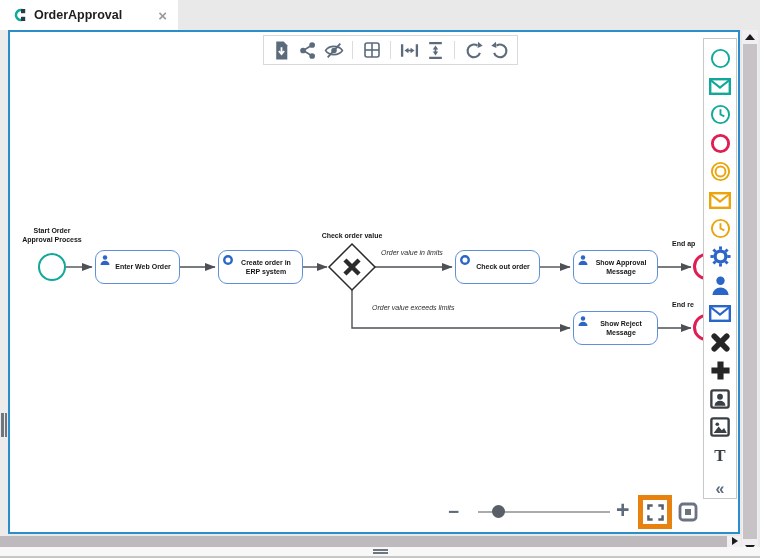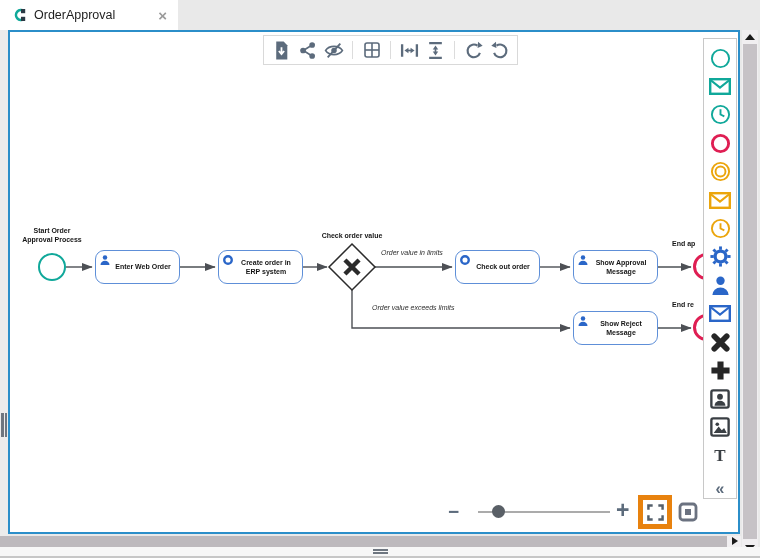--- a/index.html
+++ b/index.html
@@ -2,21 +2,21 @@
 <html><head>
 <meta charset="utf-8">
 <style>
   html,body{margin:0;padding:0;}
   body{width:760px;height:558px;background:#e9e9e9;font-family:"Liberation Sans",sans-serif;overflow:hidden;}
   .app{position:relative;width:760px;height:558px;background:#e9e9e9;}
 
   
   .tabbar{position:absolute;left:0;top:0;width:760px;height:30px;background:#e9e9e9;}
   .tab{position:absolute;left:0;top:0;width:178px;height:30px;background:#ffffff;display:flex;align-items:center;padding-left:13px;box-sizing:border-box;}
-  .tab-title{font-size:12.5px;font-weight:normal;color:#1e1e1e;margin-left:7px;}
+  .tab-title{font-size:12.5px;font-weight:bold;color:#1e1e1e;margin-left:7px;}
   .tab-close{margin-left:auto;margin-right:11px;color:#9b9b9b;font-size:15px;font-weight:bold;line-height:1;cursor:pointer;}
 
   
   .left-strip{position:absolute;left:0;top:30px;width:8px;height:518px;background:#ececec;}
   .grip-v{position:absolute;left:1px;top:383px;width:6px;height:24px;display:flex;gap:1px;}
   .grip-v i{flex:1;background:#6e7680;}
 
   
   .canvas{position:absolute;left:8px;top:30px;width:728px;height:500px;background:#ffffff;border:2px solid #2b8ec9;box-sizing:content-box;}
 

